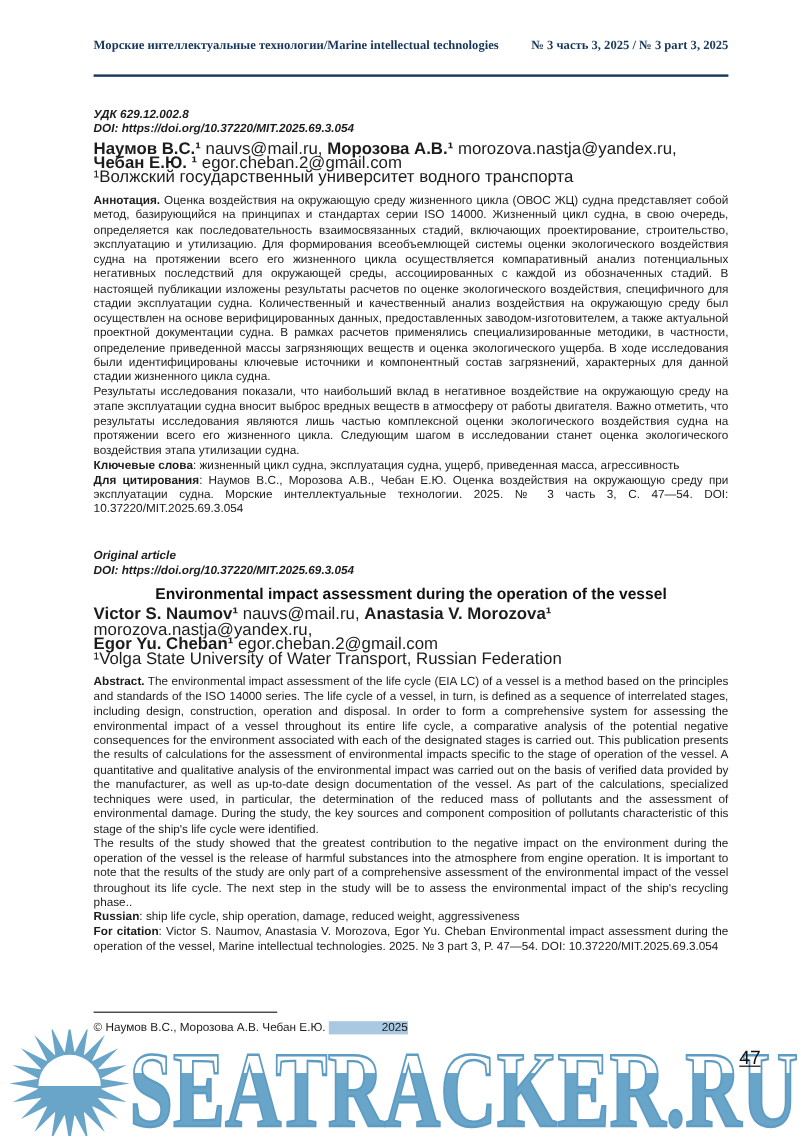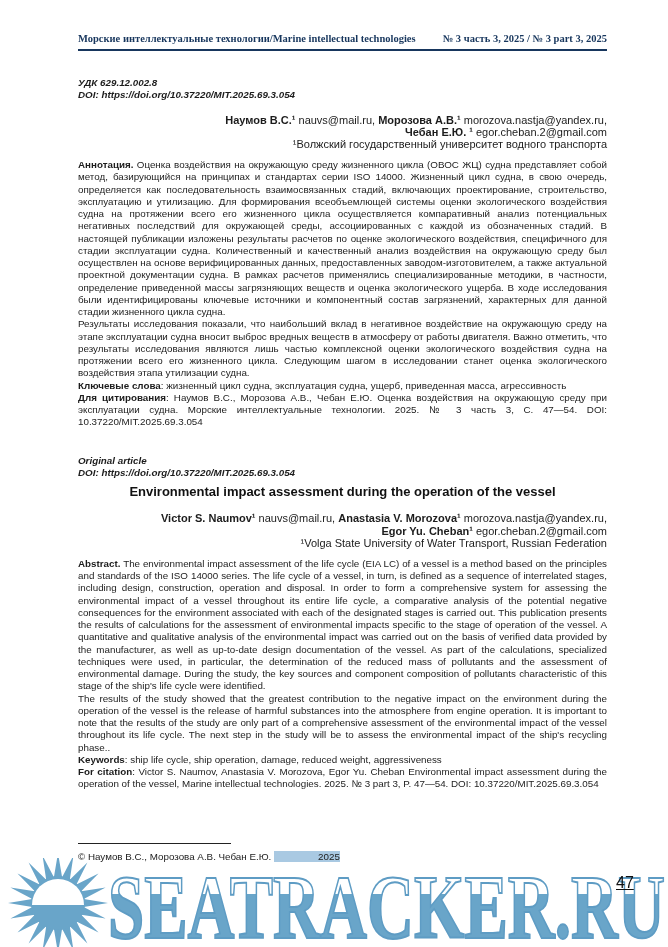--- a/index.html
+++ b/index.html
@@ -3,27 +3,27 @@
 <meta charset="utf-8">
 <style>
   html,body{margin:0;padding:0;background:#ffffff;}
   .page{
     position:relative;width:668px;height:947px;background:#ffffff;overflow:hidden;
     font-family:"Liberation Sans",sans-serif;color:#1c1c1c;
   }
   .content{position:absolute;left:78px;top:0;width:529px;}
   .header{
     margin-top:33px;display:flex;justify-content:space-between;align-items:flex-end;
-    border-bottom:2px solid #17365D;padding-bottom:4px;
+    border-bottom:2px solid #17365D;padding-bottom:17px;
     font-family:"Liberation Serif",serif;font-weight:bold;color:#17365D;font-size:10.5px;line-height:12px;
   }
   .meta{margin-top:26px;font-style:italic;font-weight:bold;font-size:9.8px;line-height:12.3px;}
   .meta div{margin:0;}
   .title{margin:3px 0 0 0;text-align:center;font-weight:bold;font-size:13px;line-height:16px;color:#111;}
-  .authors{margin-top:12px;text-align:right;font-size:11px;line-height:12.2px;}
+  .authors{margin-top:2px;text-align:left;font-size:14px;line-height:12.2px;}
   .authors b{font-weight:bold;}
   .abstract{margin-top:9px;font-size:9.8px;line-height:12.25px;text-align:justify;}
   .abstract p{margin:0;}
   .abstract b{font-weight:bold;}
   .meta2{}
   .title-en{margin-top:5px;}
   .footnote-rule{position:absolute;left:78px;top:843px;width:153px;border-top:1px solid #222;z-index:4;}
   .copyright{position:absolute;left:78px;top:851px;font-size:9.8px;line-height:12px;z-index:4;color:#1c1c1c;}
   .hl{background:#A9C9E2;padding-left:44px;}
   .pagenum{position:absolute;left:616px;top:874px;font-size:16px;z-index:5;color:#111;text-decoration:underline;}
@@ -72,21 +72,21 @@
 
     <div class="authors">
       <div><b>Victor S. Naumov¹</b><span> nauvs@mail.ru, </span><b>Anastasia V. Morozova¹</b><span> morozova.nastja@yandex.ru,</span></div>
       <div><b>Egor Yu. Cheban¹</b><span> egor.cheban.2@gmail.com</span></div>
       <div>¹Volga State University of Water Transport, Russian Federation</div>
     </div>
 
     <div class="abstract">
       <p><b>Abstract.</b><span> The environmental impact assessment of the life cycle (EIA LC) of a vessel is a method based on the principles and standards of the ISO 14000 series. The life cycle of a vessel, in turn, is defined as a sequence of interrelated stages, including design, construction, operation and disposal. In order to form a comprehensive system for assessing the environmental impact of a vessel throughout its entire life cycle, a comparative analysis of the potential negative consequences for the environment associated with each of the designated stages is carried out. This publication presents the results of calculations for the assessment of environmental impacts specific to the stage of operation of the vessel. A quantitative and qualitative analysis of the environmental impact was carried out on the basis of verified data provided by the manufacturer, as well as up-to-date design documentation of the vessel. As part of the calculations, specialized techniques were used, in particular, the determination of the reduced mass of pollutants and the assessment of environmental damage. During the study, the key sources and component composition of pollutants characteristic of this stage of the ship's life cycle were identified.</span></p>
       <p>The results of the study showed that the greatest contribution to the negative impact on the environment during the operation of the vessel is the release of harmful substances into the atmosphere from engine operation. It is important to note that the results of the study are only part of a comprehensive assessment of the environmental impact of the vessel throughout its life cycle. The next step in the study will be to assess the environmental impact of the ship's recycling phase..</p>
-      <p><b>Keywords</b><span>: ship life cycle, ship operation, damage, reduced weight, aggressiveness</span></p>
+      <p><b>Russian</b><span>: ship life cycle, ship operation, damage, reduced weight, aggressiveness</span></p>
       <p><b>For citation</b><span>: Victor S. Naumov, Anastasia V. Morozova, Egor Yu. Cheban Environmental impact assessment during the operation of the vessel, Marine intellectual technologies. 2025. № 3 part 3, P. 47—54. DOI: 10.37220/MIT.2025.69.3.054</span></p>
     </div>
 
   </div>
 
   <div class="footnote-rule"></div>
 
   <div class="copyright">
     <span>© Наумов В.С., Морозова А.В. Чебан Е.Ю. </span><span class="hl">2025</span>
   </div>

